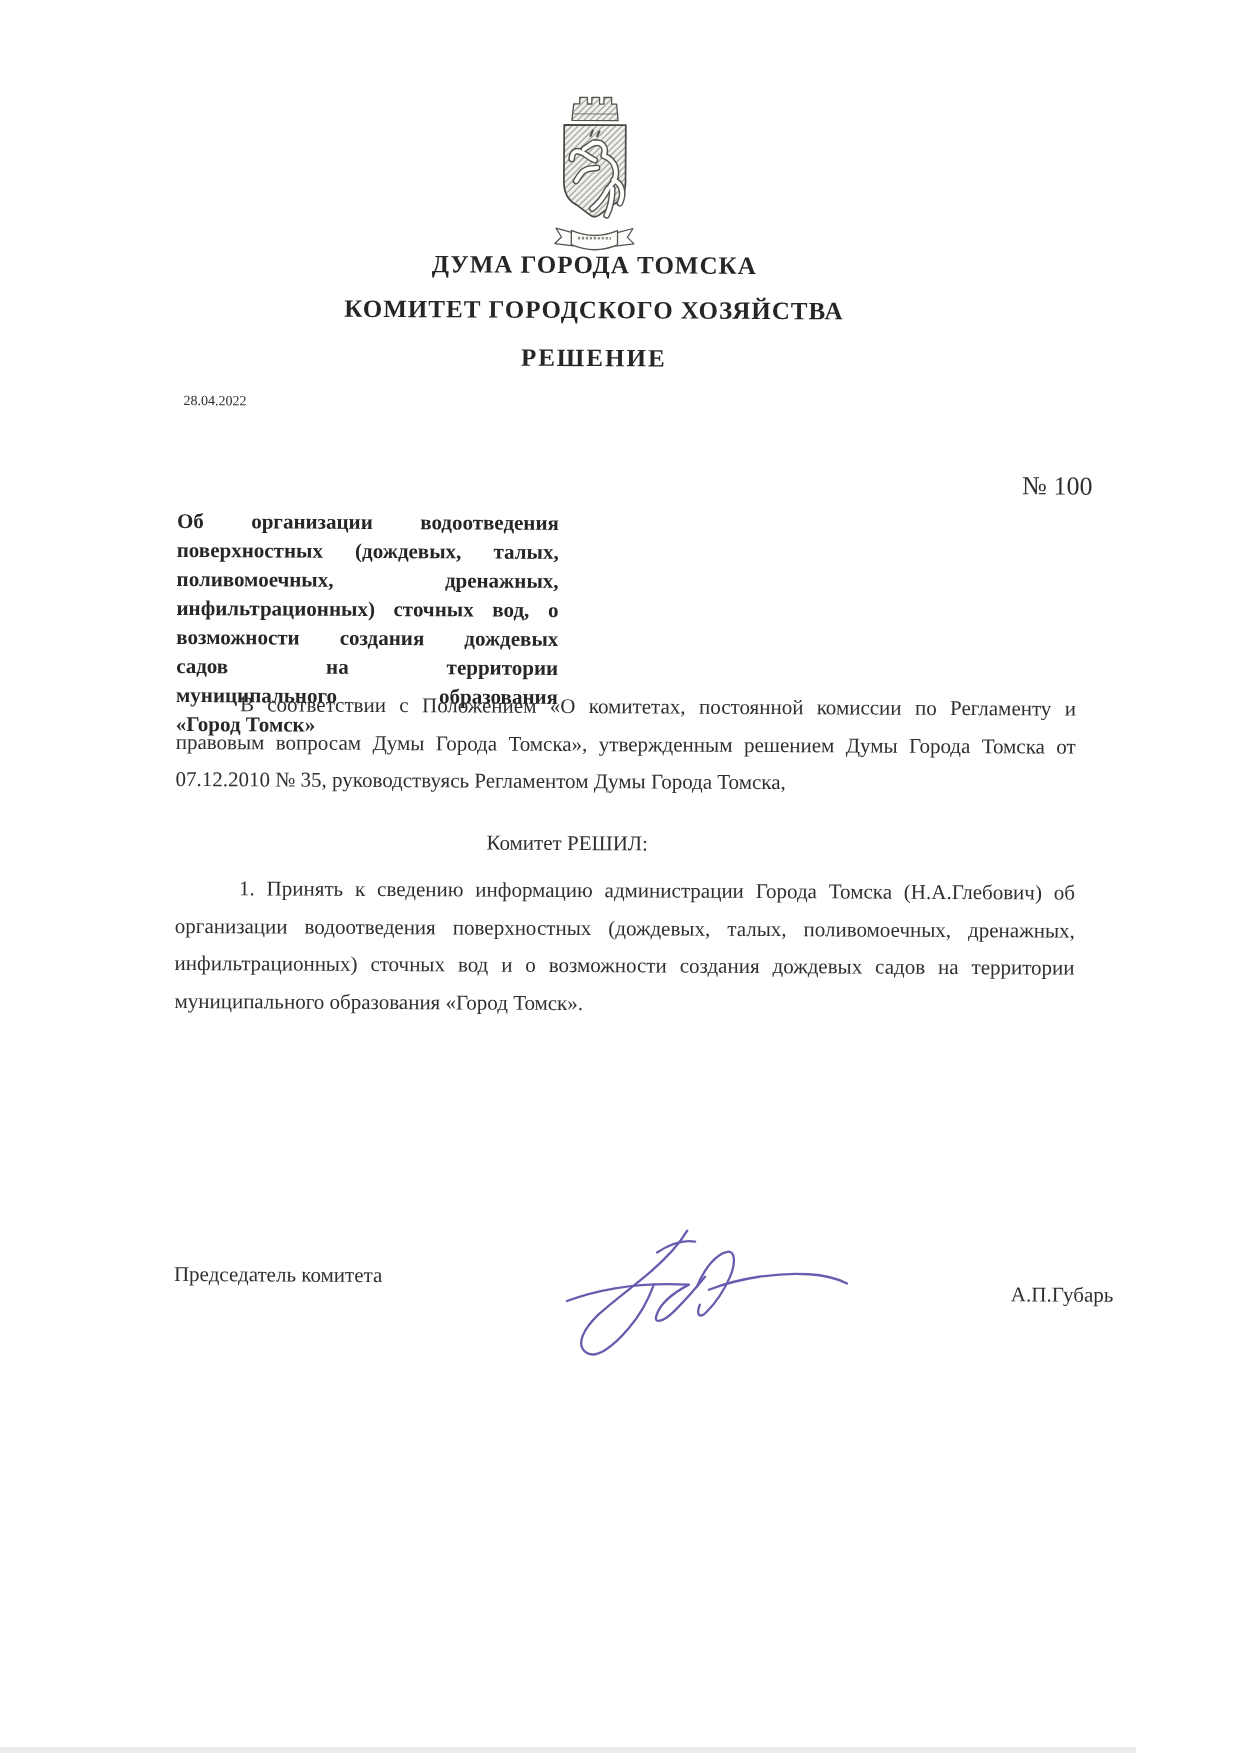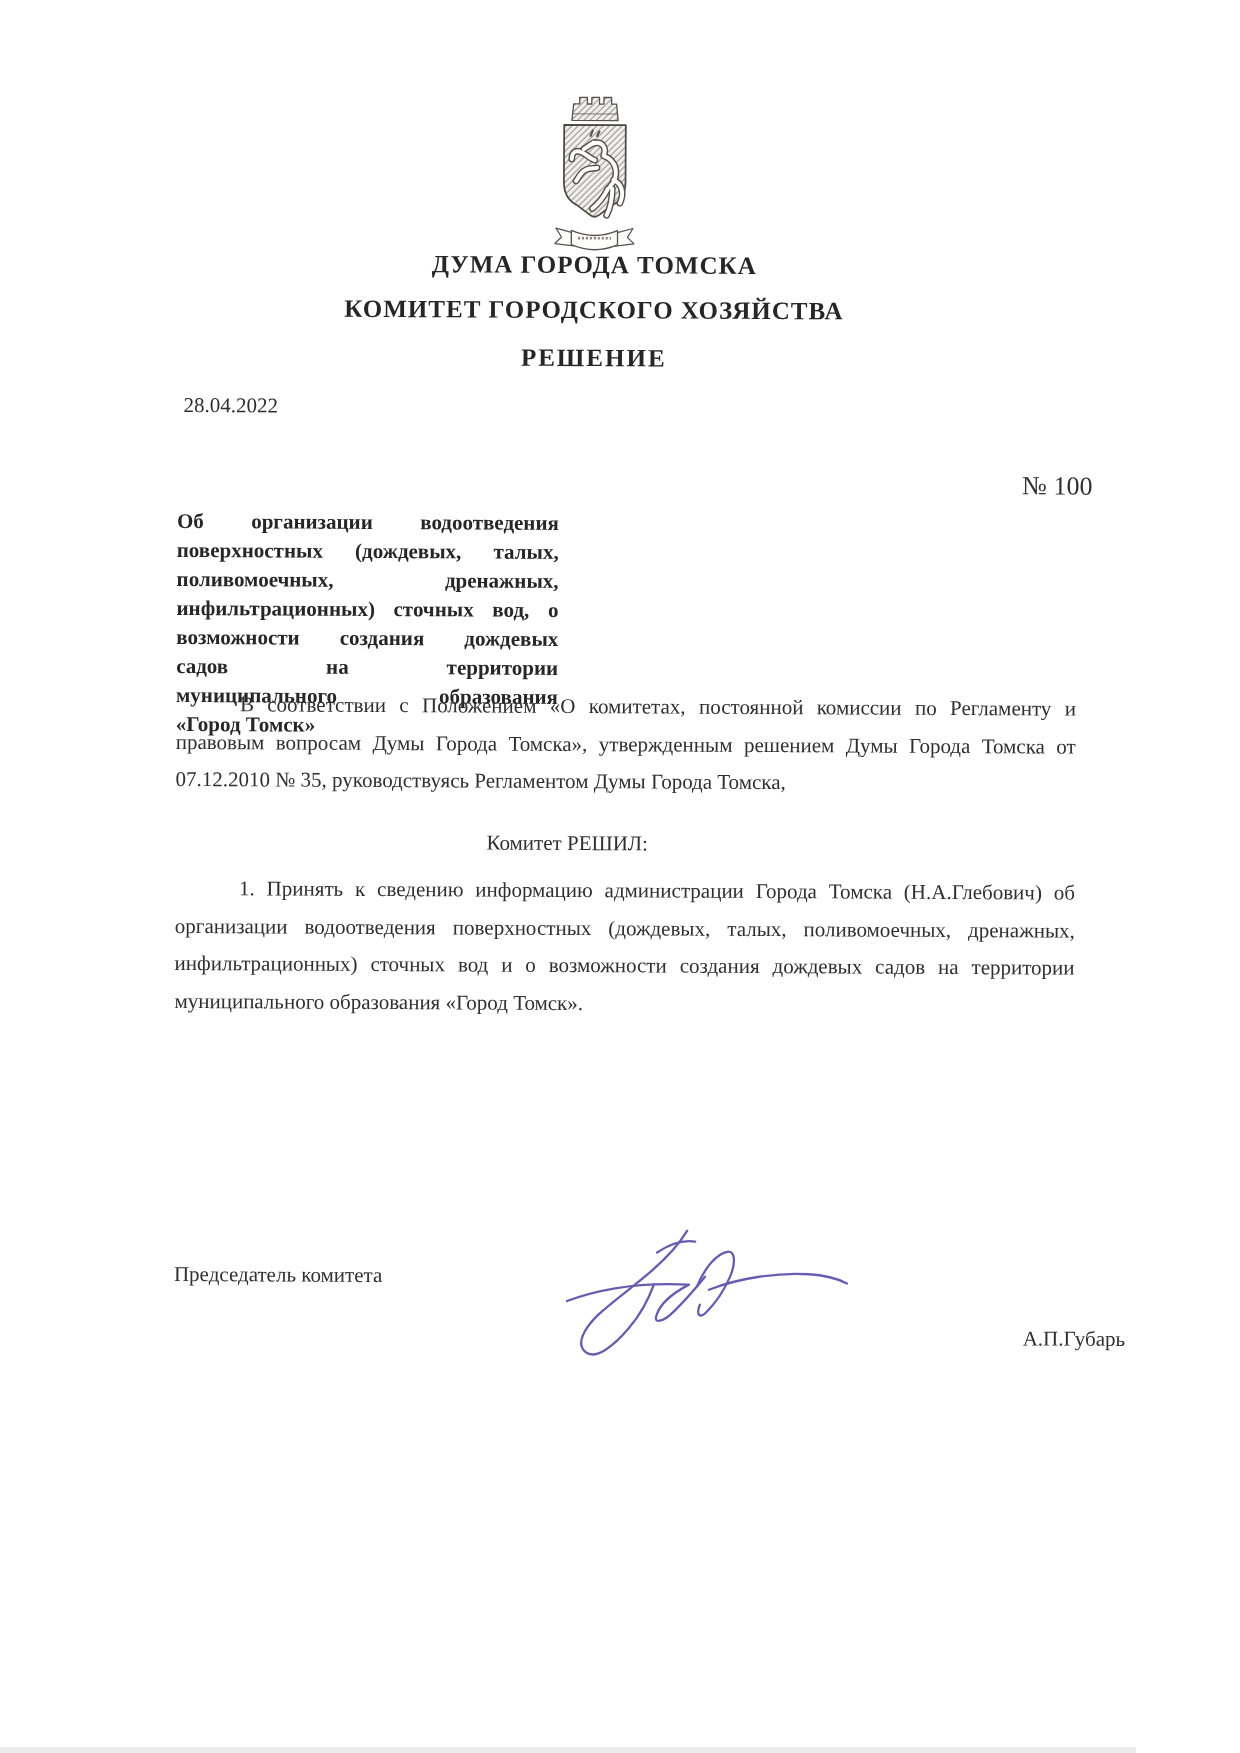--- a/index.html
+++ b/index.html
@@ -34,21 +34,21 @@
     color: #262626;
     transform: translateX(24px);
     white-space: nowrap;
   }
   .org-line1 { top: 251px; }
   .org-line2 { top: 296px; }
   .doc-type  { top: 344px; letter-spacing: 2px; }
   .doc-date {
     position: absolute;
     top: 395px; left: 182px;
-    font-size: 21px;
+    font-size: 14px;
   }
   .doc-number {
     position: absolute;
     top: 469px; left: 1021px;
     font-size: 26px;
   }
   .subject {
     position: absolute;
     top: 509px; left: 176px;
     width: 382px;
@@ -76,23 +76,22 @@
     font-size: 21px;
   }
   .item-1 { top: 872px; }
   .sig-label {
     position: absolute;
     top: 1264px; left: 177px;
     font-size: 21px;
   }
   .sig-name {
     position: absolute;
-    top: 1324px; left: 1014px;
+    top: 1280px; left: 1014px;
     font-size: 21px;
-    margin-left: 12px;
   }
   .signature-svg {
     position: absolute;
     top: 1222px; left: 540px;
   }
   .scan-edge {
     position: absolute;
     bottom: 0; left: 0; right: 0;
     height: 6px;
     background: #ececec;

